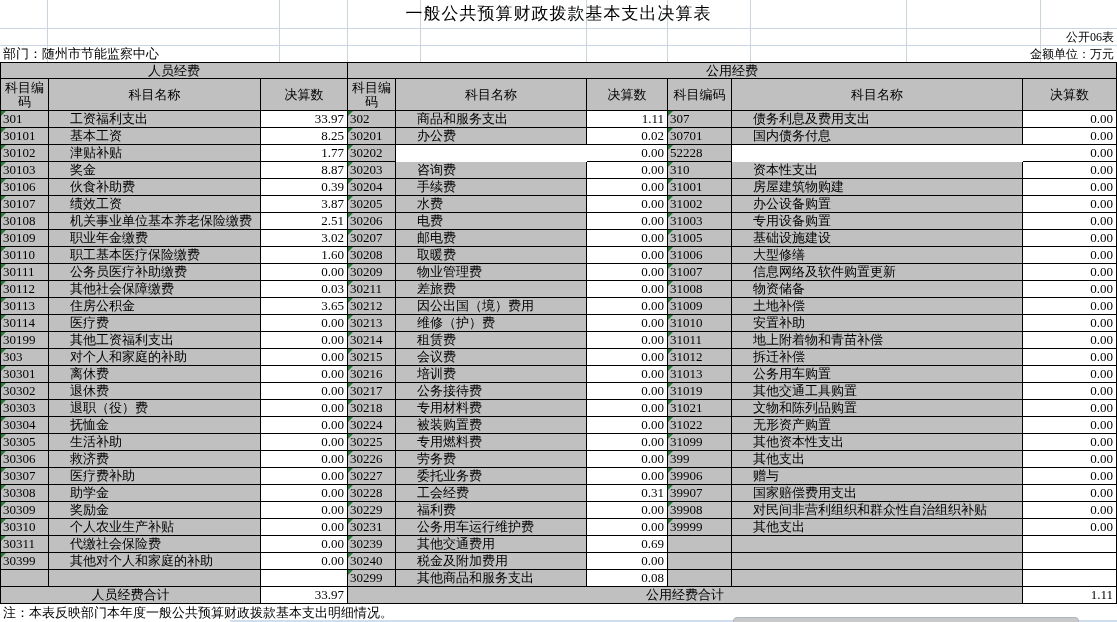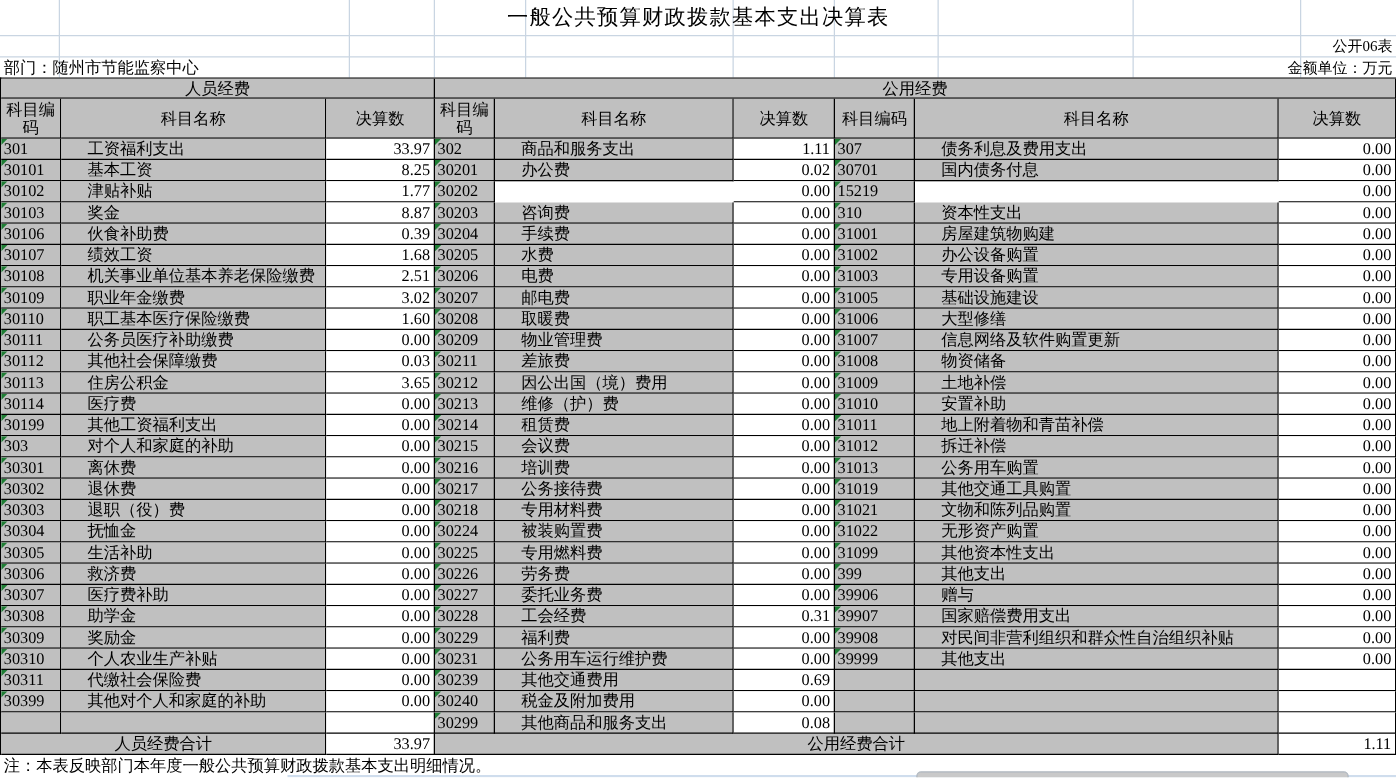--- a/index.html
+++ b/index.html
@@ -88,21 +88,21 @@
       <div class="cell name gray" style="grid-area: 5 / 2;">津贴补贴</div>
       <div class="cell value white" style="grid-area: 5 / 3;">1.77</div>
       <div class="cell code gray tri" style="grid-area: 6 / 1;">30103</div>
       <div class="cell name gray" style="grid-area: 6 / 2;">奖金</div>
       <div class="cell value white" style="grid-area: 6 / 3;">8.87</div>
       <div class="cell code gray tri" style="grid-area: 7 / 1;">30106</div>
       <div class="cell name gray" style="grid-area: 7 / 2;">伙食补助费</div>
       <div class="cell value white" style="grid-area: 7 / 3;">0.39</div>
       <div class="cell code gray tri" style="grid-area: 8 / 1;">30107</div>
       <div class="cell name gray" style="grid-area: 8 / 2;">绩效工资</div>
-      <div class="cell value white" style="grid-area: 8 / 3;">1.68</div>
+      <div class="cell value white" style="grid-area: 8 / 3;">3.87</div>
       <div class="cell code gray tri" style="grid-area: 9 / 1;">30108</div>
       <div class="cell name gray" style="grid-area: 9 / 2;">机关事业单位基本养老保险缴费</div>
       <div class="cell value white" style="grid-area: 9 / 3;">2.51</div>
       <div class="cell code gray tri" style="grid-area: 10 / 1;">30109</div>
       <div class="cell name gray" style="grid-area: 10 / 2;">职业年金缴费</div>
       <div class="cell value white" style="grid-area: 10 / 3;">3.02</div>
       <div class="cell code gray tri" style="grid-area: 11 / 1;">30110</div>
       <div class="cell name gray" style="grid-area: 11 / 2;">职工基本医疗保险缴费</div>
       <div class="cell value white" style="grid-area: 11 / 3;">1.60</div>
       <div class="cell code gray tri" style="grid-area: 12 / 1;">30111</div>
@@ -244,21 +244,21 @@
       <div class="cell value white" style="grid-area: 29 / 6;">0.00</div>
       <div class="cell code gray tri" style="grid-area: 30 / 4;">30299</div>
       <div class="cell name gray" style="grid-area: 30 / 5;">其他商品和服务支出</div>
       <div class="cell value white" style="grid-area: 30 / 6;">0.08</div>
       <div class="cell code gray tri" style="grid-area: 3 / 7;">307</div>
       <div class="cell name gray" style="grid-area: 3 / 8;">债务利息及费用支出</div>
       <div class="cell value white" style="grid-area: 3 / 9;">0.00</div>
       <div class="cell code gray tri" style="grid-area: 4 / 7;">30701</div>
       <div class="cell name gray" style="grid-area: 4 / 8;">国内债务付息</div>
       <div class="cell value white" style="grid-area: 4 / 9;">0.00</div>
-      <div class="cell code gray tri" style="grid-area: 5 / 7;">15219</div>
+      <div class="cell code gray tri" style="grid-area: 5 / 7;">52228</div>
       <div class="cell value white" style="grid-area: 5 / 9;">0.00</div>
       <div class="cell code gray tri" style="grid-area: 6 / 7;">310</div>
       <div class="cell name gray" style="grid-area: 6 / 8;">资本性支出</div>
       <div class="cell value white" style="grid-area: 6 / 9;">0.00</div>
       <div class="cell code gray tri" style="grid-area: 7 / 7;">31001</div>
       <div class="cell name gray" style="grid-area: 7 / 8;">房屋建筑物购建</div>
       <div class="cell value white" style="grid-area: 7 / 9;">0.00</div>
       <div class="cell code gray tri" style="grid-area: 8 / 7;">31002</div>
       <div class="cell name gray" style="grid-area: 8 / 8;">办公设备购置</div>
       <div class="cell value white" style="grid-area: 8 / 9;">0.00</div>

